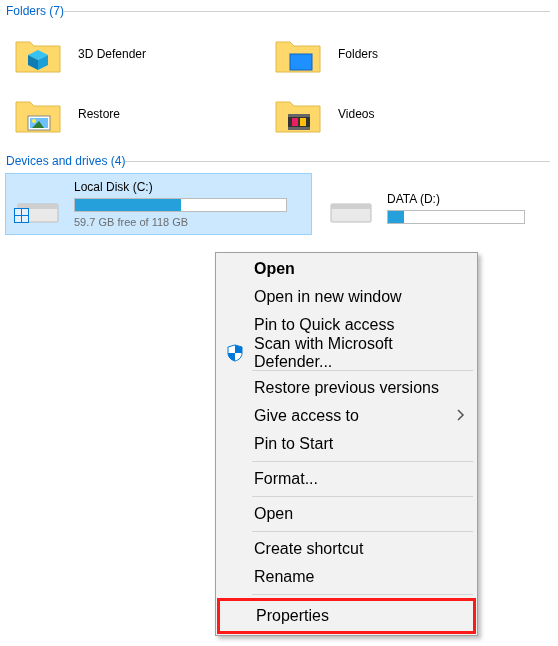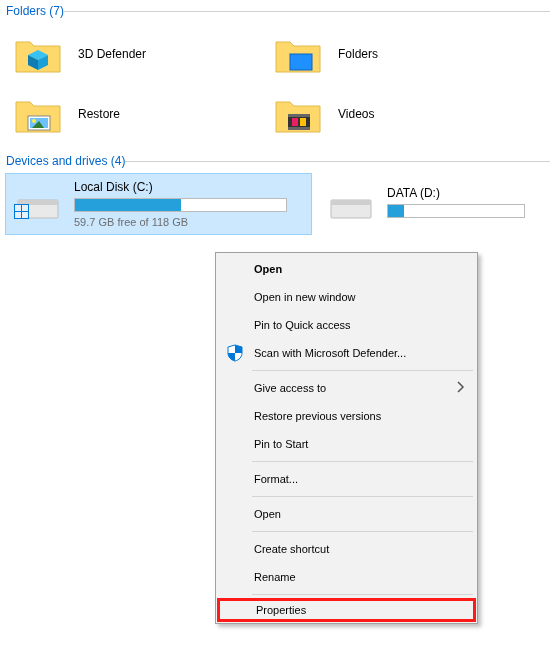--- a/index.html
+++ b/index.html
@@ -47,21 +47,21 @@
     flex-shrink: 0;
     display: flex;
     align-items: center;
     justify-content: center;
   }
 
   
   .drive {
     width: 305px;
     display: flex;
-    align-items: center;
+    align-items: flex-end;
     gap: 12px;
     padding: 6px 24px 6px 8px;
     margin-right: 8px;
   }
   .drive.selected {
     background: #cce8ff;
     outline: 1px solid #99d1ff;
   }
   .drive .icon-slot {
     width: 48px;
@@ -97,21 +97,21 @@
 
   
   .context-menu {
     position: absolute;
     top: 252px;
     left: 215px;
     width: 263px;
     background: #f2f2f2;
     border: 1px solid #a0a0a0;
     box-shadow: 3px 3px 4px rgba(0,0,0,0.25);
-    font-size: 11px;
+    font-size: 16px;
     padding: 2px;
   }
   .menu-item {
     display: flex;
     align-items: center;
     height: 28px;
     padding: 0 30px 0 36px;
     position: relative;
     background: #f2f2f2;
     cursor: default;
@@ -132,21 +132,21 @@
   .menu-item.bold { font-weight: 700; }
   .menu-sep {
     height: 1px;
     background: #d4d4d4;
     margin: 3px 2px 3px 34px;
   }
   .highlight-box {
     border: 3px solid #ff1a1a;
     margin: 2px -1px -1px -1px;
   }
-  .highlight-box .menu-item { height: 18px; }
+  .highlight-box .menu-item { height: 30px; }
 
 </style>
 </head>
 <body>
 
 <div class="section-header">
   <span><span>Folders</span> (<span>7</span>)</span>
   <span class="line"></span>
 </div>
 
@@ -268,31 +268,31 @@
         <path d="M9 9 L2 9 V3 L9 1 Z" fill="#0078d7" opacity="0"></path>
         <path d="M9 9 L9 17 C5 16 2 13 2 9 Z" fill="#0078d7"></path>
       </svg>
     </span>
     <span>Scan with Microsoft Defender...</span>
   </div>
 
   <div class="menu-sep"></div>
 
   <div class="menu-item">
+    <span>Restore previous versions</span>
+  </div>
+  <div class="menu-item">
     <span>Give access to</span>
     <span class="chev">
       <svg width="8" height="12" viewBox="0 0 8 12">
           <path d="M1 1 L6 6 L1 11" fill="none" stroke="#555" stroke-width="1.5"></path>
         </svg>
     </span>
   </div>
   <div class="menu-item">
-    <span>Restore previous versions</span>
-  </div>
-  <div class="menu-item">
     <span>Pin to Start</span>
   </div>
 
   <div class="menu-sep"></div>
 
   <div class="menu-item">
     <span>Format...</span>
   </div>
 
   <div class="menu-sep"></div>

